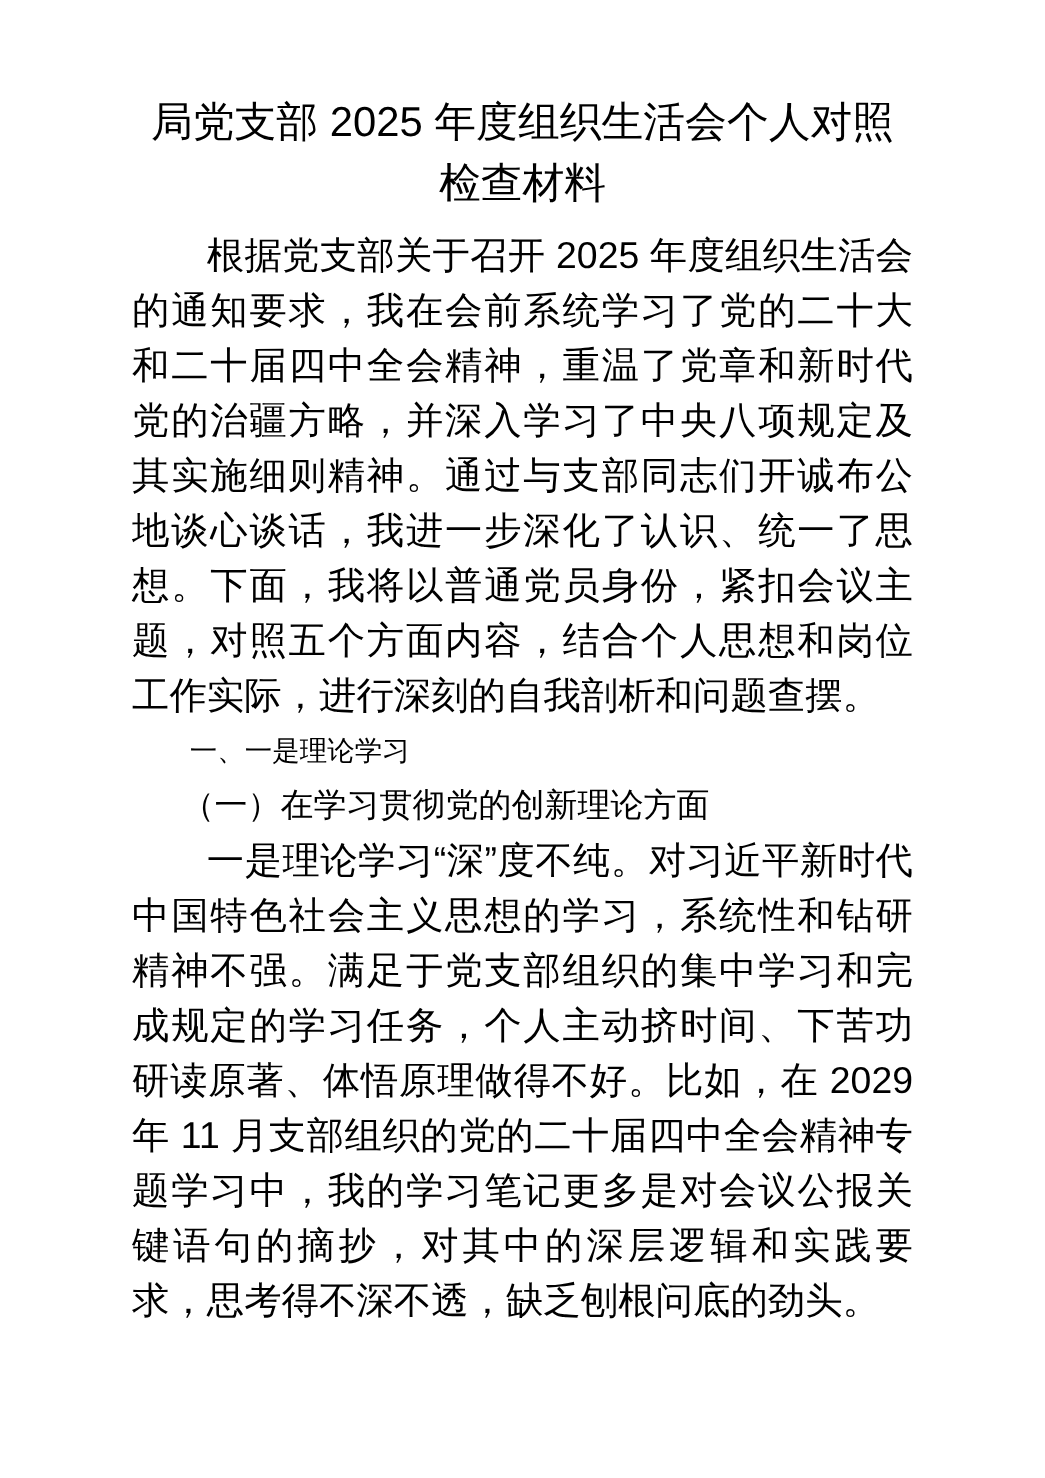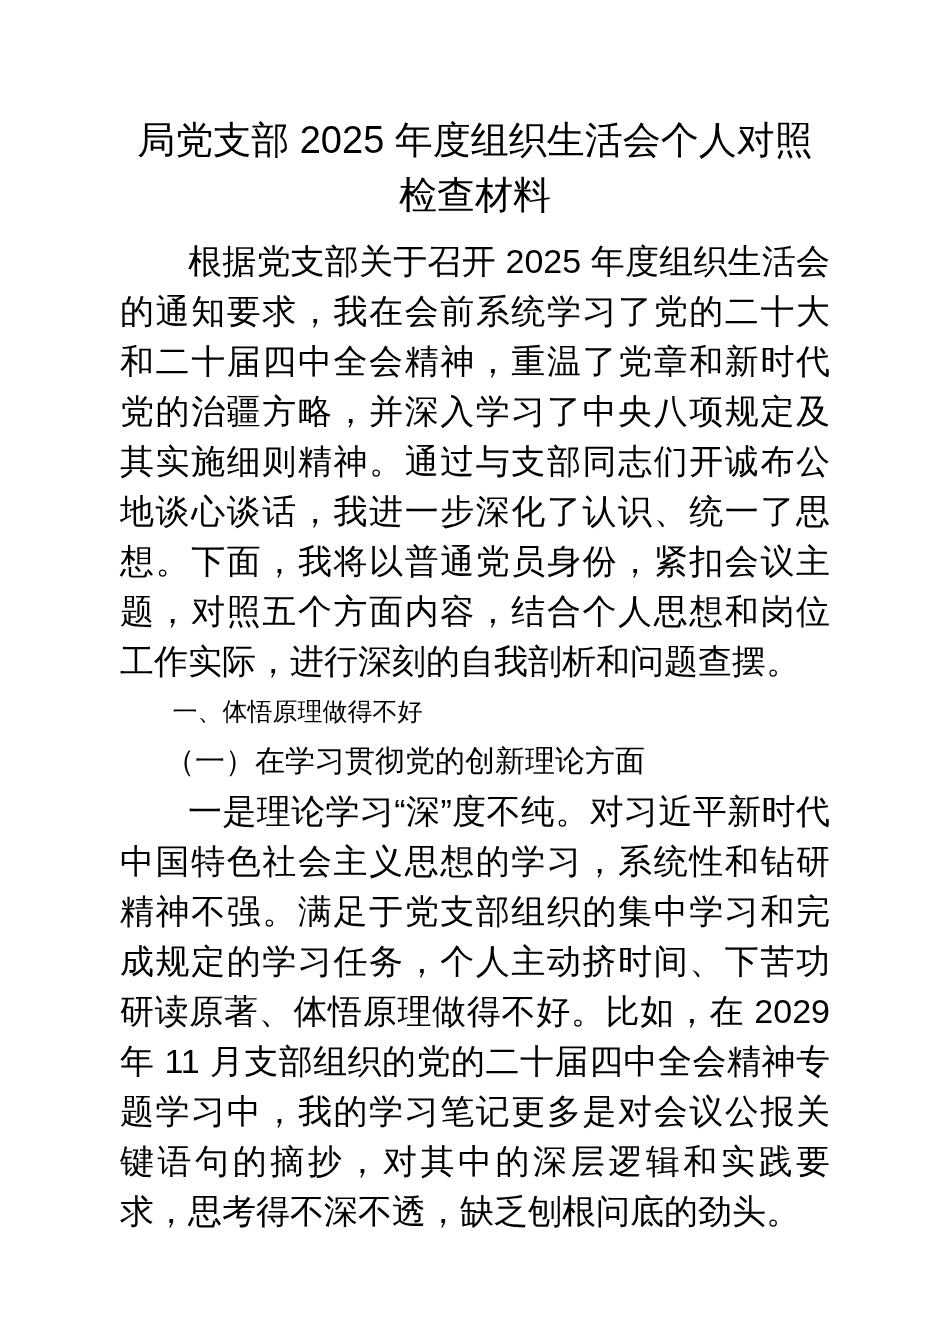--- a/index.html
+++ b/index.html
@@ -9,21 +9,21 @@
   }
   body {
     width: 950px;
     height: 1344px;
     overflow: hidden;
   }
   .page {
     box-sizing: border-box;
     width: 950px;
     height: 1344px;
-    padding: 113px 120px 0 120px;
+    padding: 85px 120px 0 120px;
     background: #ffffff;
     color: #000000;
     font-family: "Liberation Sans", sans-serif;
   }
   .doc-title {
     margin: 0 0 13px 0;
     font-size: 38px;
     font-weight: 400;
     line-height: 55px;
     text-align: center;
@@ -57,19 +57,19 @@
   }
 </style>
 </head>
 <body>
 
 <div class="page">
   <h1 class="doc-title">局党支部 2025 年度组织生活会个人对照检查材料</h1>
 
   <p class="body-para">根据党支部关于召开 2025 年度组织生活会的通知要求，我在会前系统学习了党的二十大和二十届四中全会精神，重温了党章和新时代党的治疆方略，并深入学习了中央八项规定及其实施细则精神。通过与支部同志们开诚布公地谈心谈话，我进一步深化了认识、统一了思想。下面，我将以普通党员身份，紧扣会议主题，对照五个方面内容，结合个人思想和岗位工作实际，进行深刻的自我剖析和问题查摆。</p>
 
-  <h2 class="section-heading">一、体悟原理做得不好</h2>
+  <h2 class="section-heading">一、一是理论学习</h2>
 
   <h3 class="subsection-heading">（一）在学习贯彻党的创新理论方面</h3>
 
   <p class="body-para">一是理论学习“深”度不纯。对习近平新时代中国特色社会主义思想的学习，系统性和钻研精神不强。满足于党支部组织的集中学习和完成规定的学习任务，个人主动挤时间、下苦功研读原著、体悟原理做得不好。比如，在 2029 年 11 月支部组织的党的二十届四中全会精神专题学习中，我的学习笔记更多是对会议公报关键语句的摘抄，对其中的深层逻辑和实践要求，思考得不深不透，缺乏刨根问底的劲头。</p>
 
 </div>
 
 </body></html>

